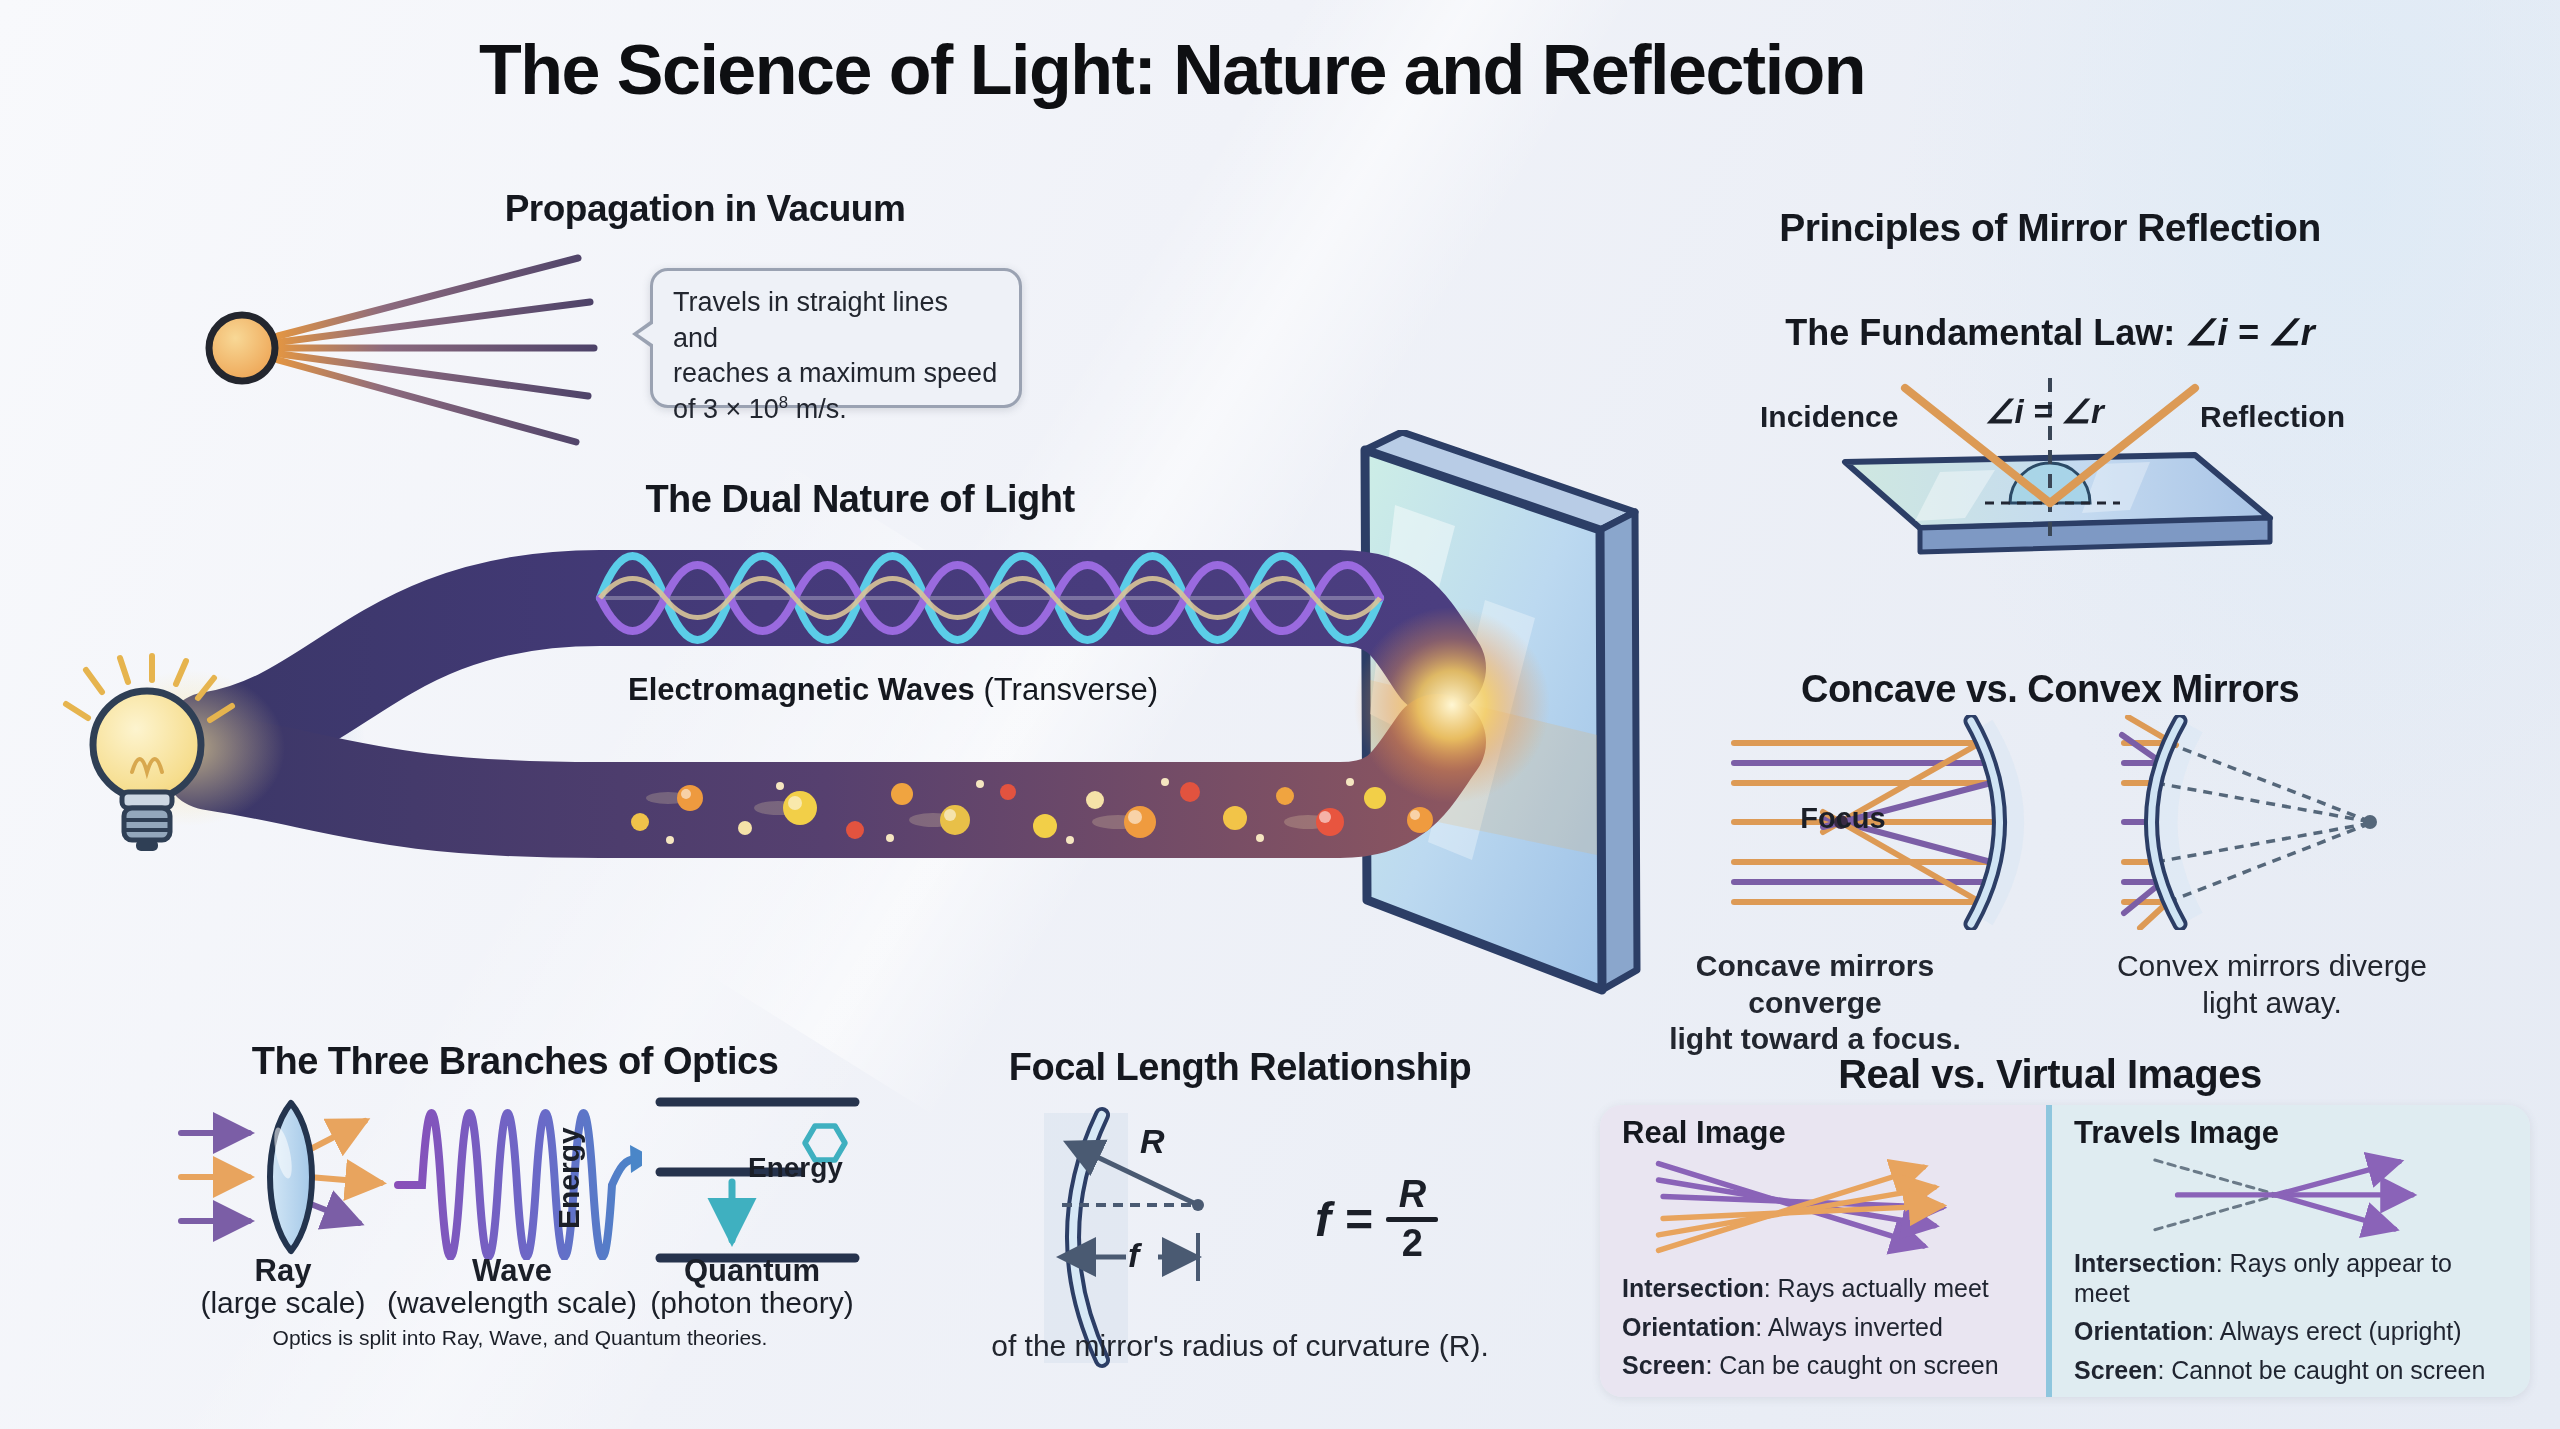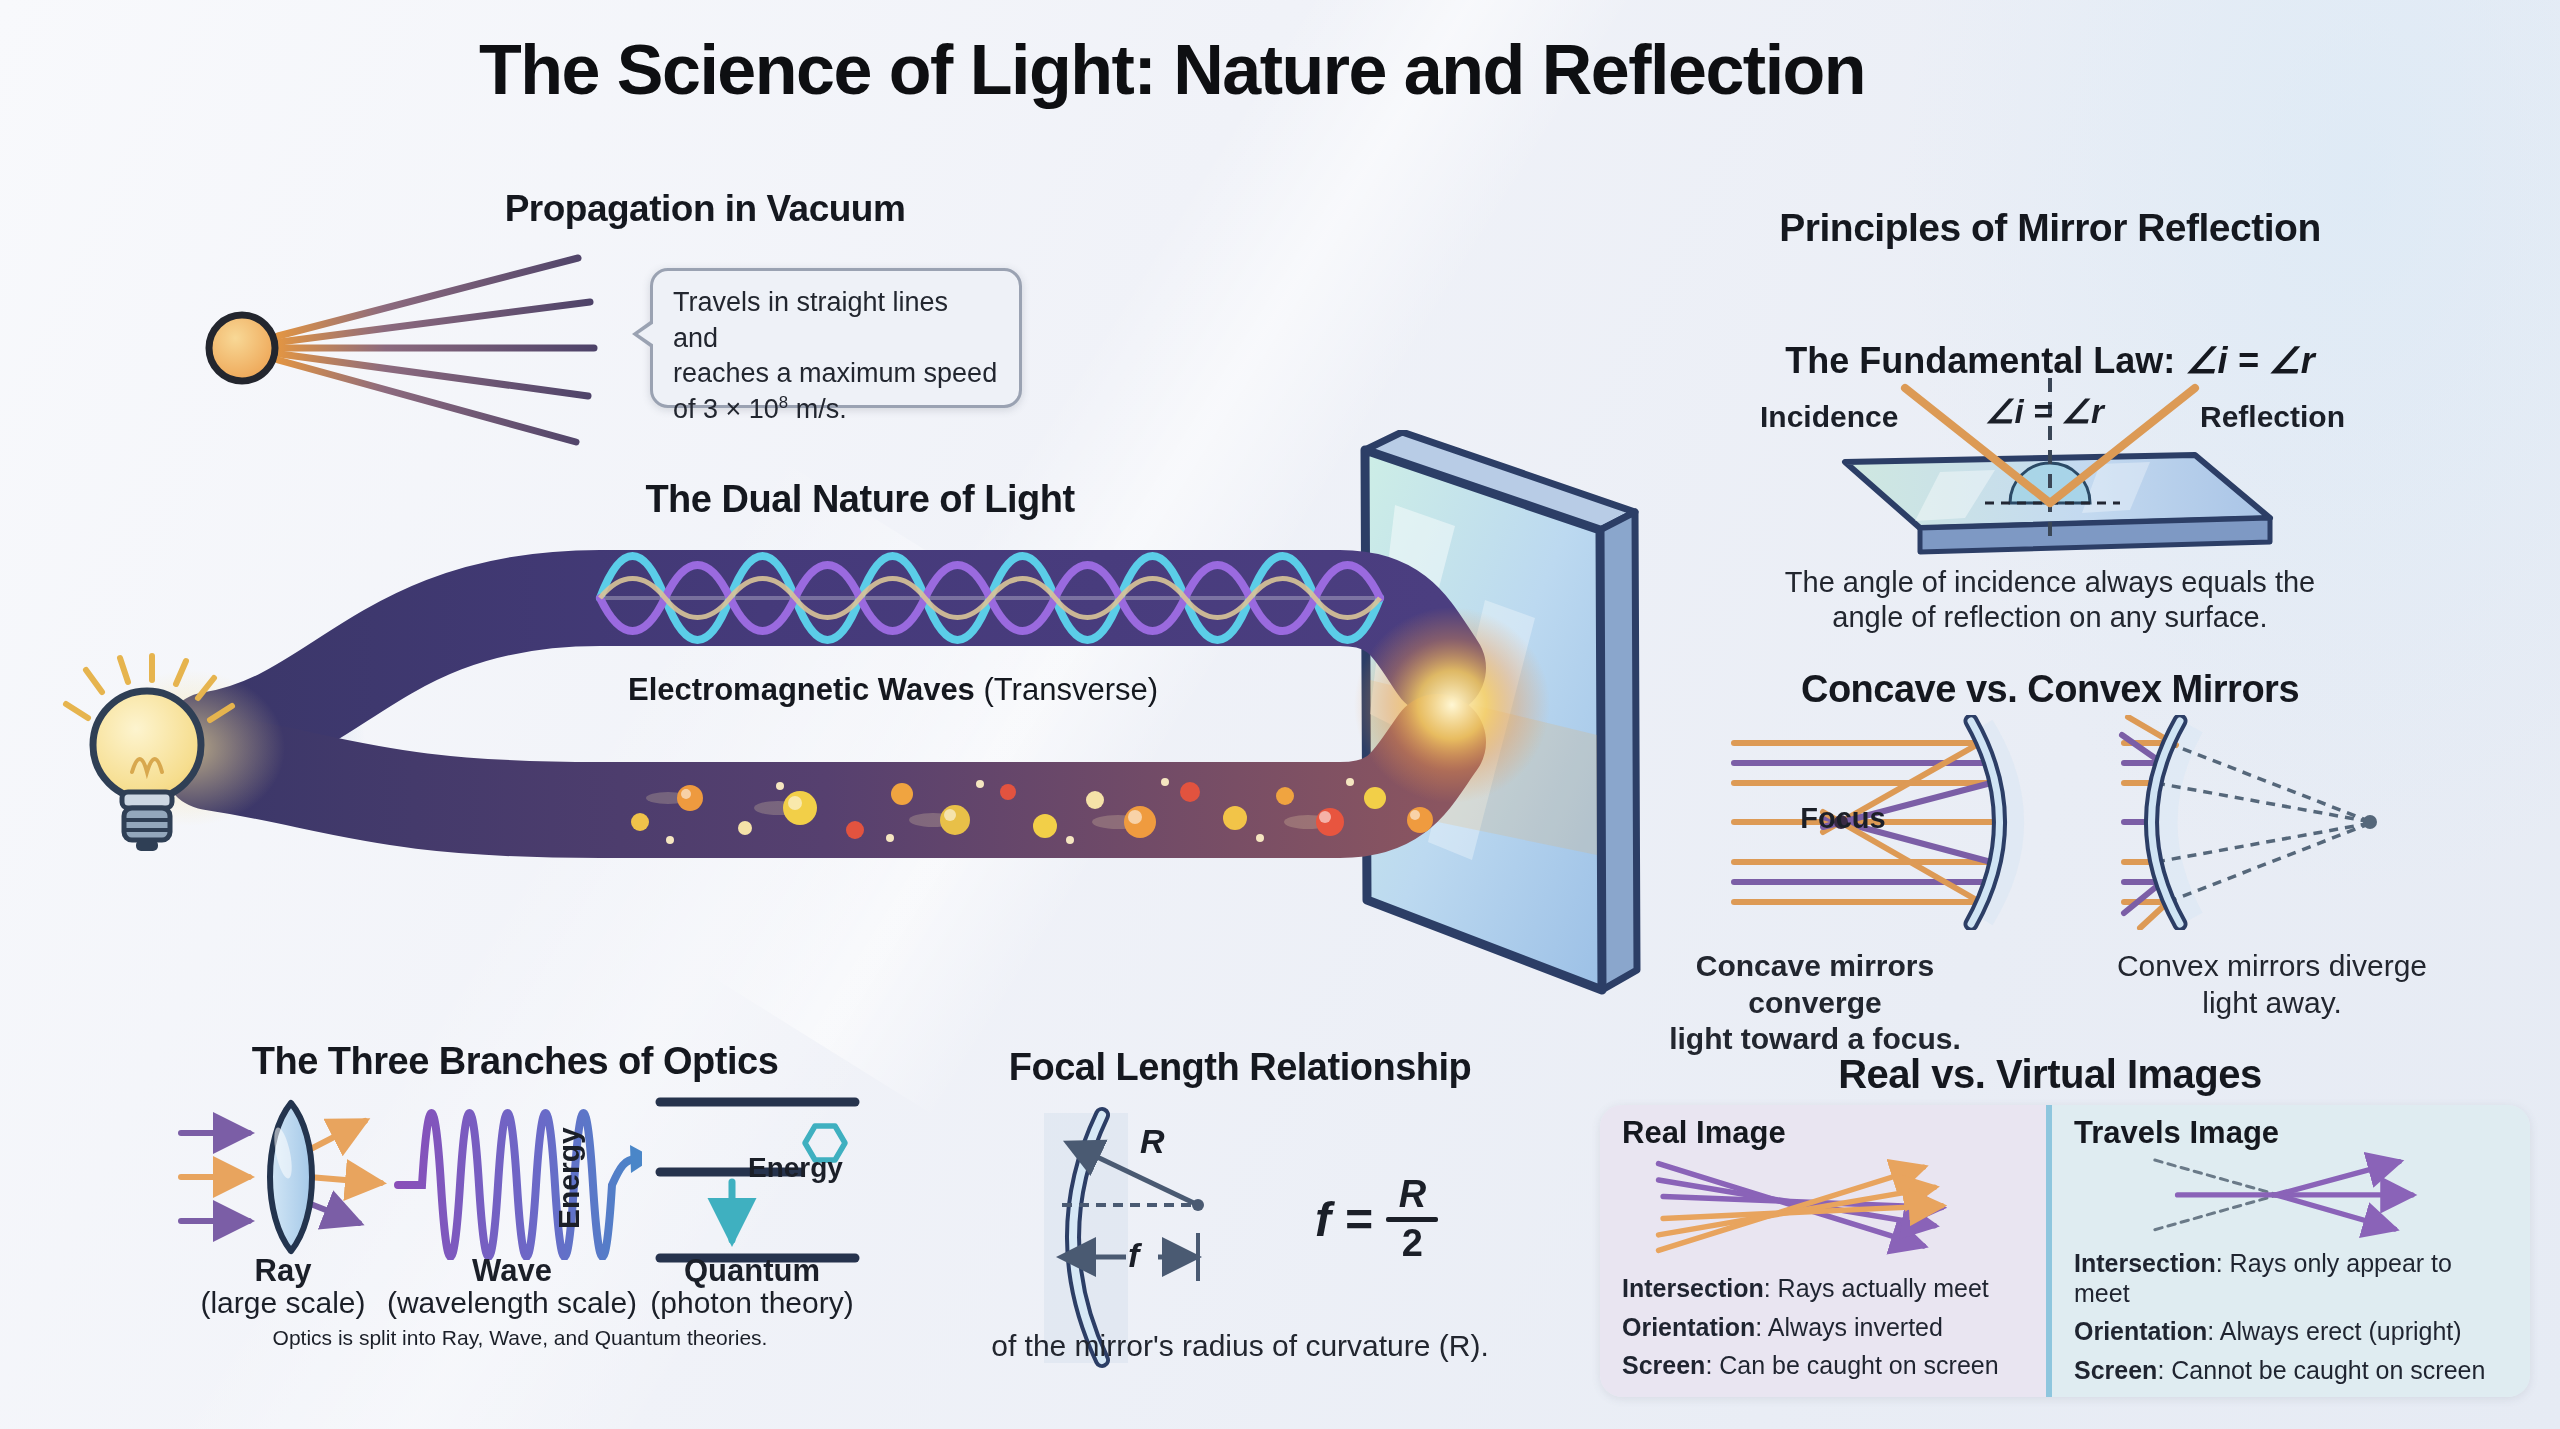--- a/index.html
+++ b/index.html
@@ -213,21 +213,21 @@
       <rect x="84" y="378" width="46" height="32" rx="8" fill="#93a7bc" stroke="#2f3f55" stroke-width="5"></rect>
       <line x1="86" y1="390" x2="128" y2="390" stroke="#2f3f55" stroke-width="4"></line>
       <line x1="86" y1="400" x2="128" y2="400" stroke="#2f3f55" stroke-width="4"></line>
       <rect x="96" y="410" width="22" height="11" rx="5" fill="#2f3f55"></rect>
     </g>
   </svg>
 
   <div class="abs mixed-label center" style="left:548px;top:672px;width:690px;"><b>Electromagnetic Waves</b><span> (Transverse)</span></div>
 
   <div class="abs sec-heading center" style="left:1730px;top:206px;width:640px;font-size:39px;">Principles of Mirror Reflection</div>
-  <div class="abs sub-heading center" style="left:1750px;top:312px;width:600px;margin-top:28px;"><span>The Fundamental Law: </span><span class="ital">∠i = ∠r</span></div>
+  <div class="abs sub-heading center" style="left:1750px;top:312px;width:600px;"><span>The Fundamental Law: </span><span class="ital">∠i = ∠r</span></div>
 
   <svg class="abs" style="left:1800px;top:370px;" width="500" height="190" viewBox="0 0 500 190">
     <defs>
       <linearGradient id="slabGrad" x1="0" y1="0" x2="1" y2="0">
         <stop offset="0" stop-color="#cfe8e0"></stop>
           <stop offset="0.55" stop-color="#c4daf0"></stop>
         <stop offset="1" stop-color="#a9c4e6"></stop>
       </linearGradient>
     </defs>
     <g>
@@ -240,24 +240,20 @@
     <line x1="185" y1="133" x2="320" y2="133" stroke="#222733" stroke-width="3" stroke-dasharray="9,7"></line>
     <line x1="250" y1="8" x2="250" y2="170" stroke="#3a4656" stroke-width="4" stroke-dasharray="14,10"></line>
     <line x1="105" y1="18" x2="250" y2="133" stroke="#dc9a55" stroke-width="8" stroke-linecap="round"></line>
     <line x1="250" y1="133" x2="395" y2="18" stroke="#dc9a55" stroke-width="8" stroke-linecap="round"></line>
   </svg>
 
   <div class="abs label-bold" style="left:1760px;top:400px;font-size:30px;">Incidence</div>
   <div class="abs label-bold ital" style="left:1985px;top:392px;font-size:33px;">∠i = ∠r</div>
   <div class="abs label-bold" style="left:2200px;top:400px;font-size:30px;">Reflection</div>
 
-  <div class="abs caption center" style="left:1770px;top:565px;width:560px;">
-    <div>The angle of incidence always equals the</div>
-    <div>angle of reflection on any surface.</div>
-  </div>
 
   <div class="abs sec-heading center" style="left:1755px;top:668px;width:590px;">Concave vs. Convex Mirrors</div>
 
   <svg class="abs" style="left:1728px;top:715px;" width="300" height="215" viewBox="0 0 300 215">
     <defs>
       <marker id="mOr" markerWidth="8" markerHeight="8" refX="5" refY="3" orient="auto">
         <path d="M0,0 L6,3 L0,6 Z" fill="#dd9a55"></path>
         </marker>
     </defs>
     <path d="M256,10 Q316,107 256,205" fill="none" stroke="#dbe6f2" stroke-width="20" opacity="0.65"></path>

